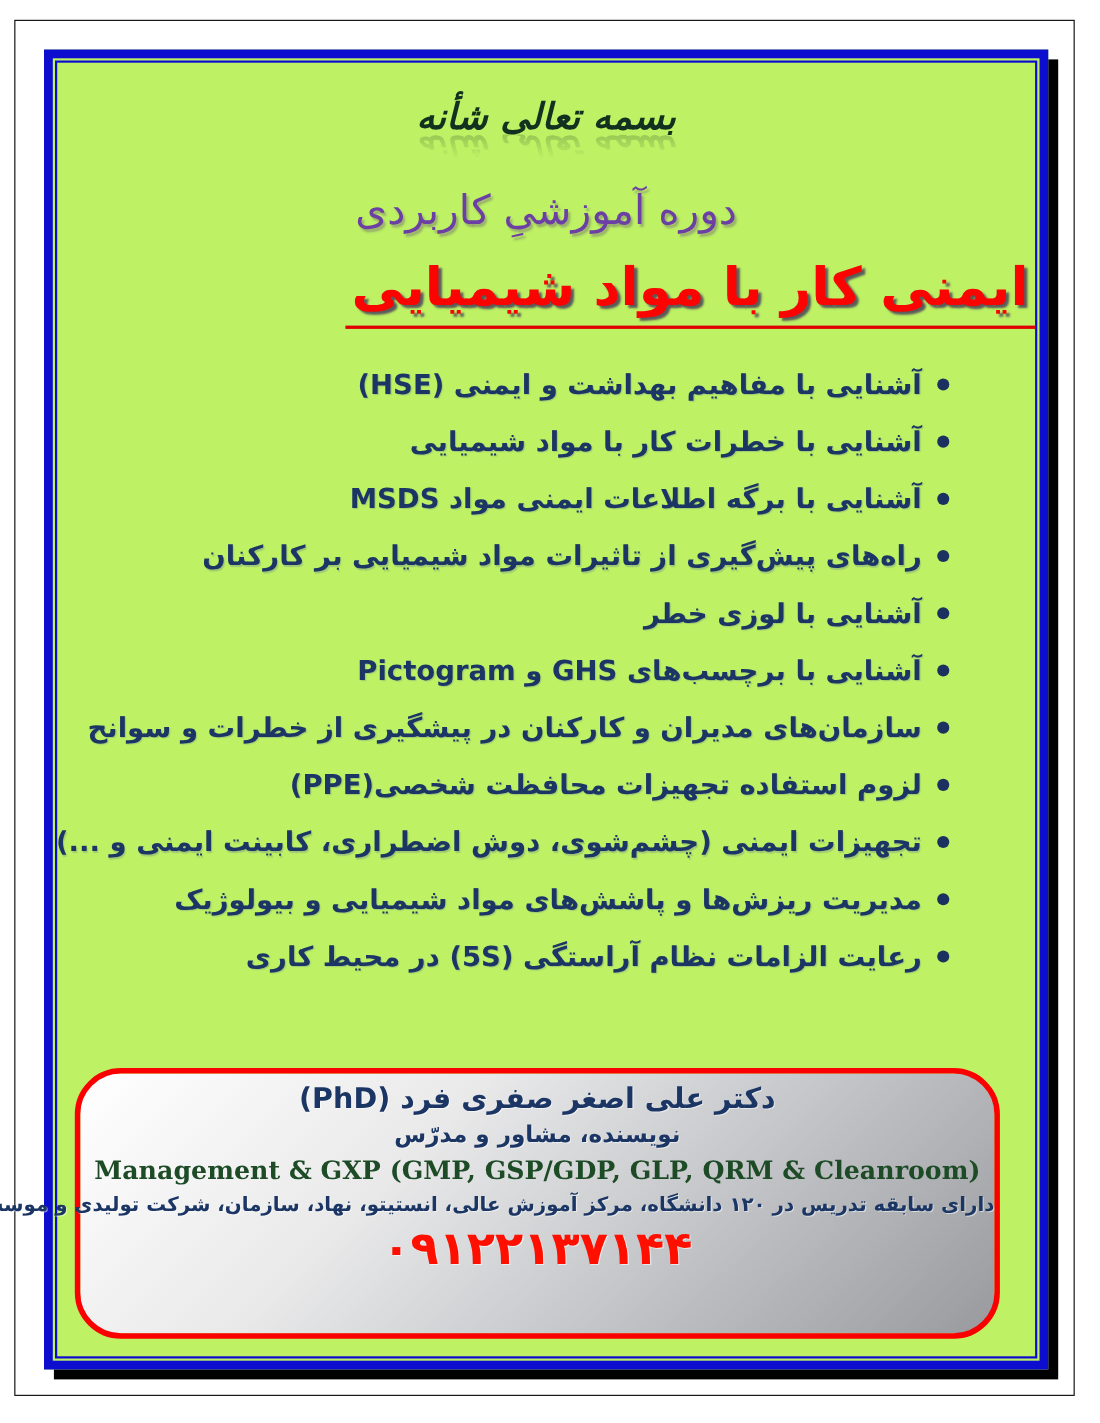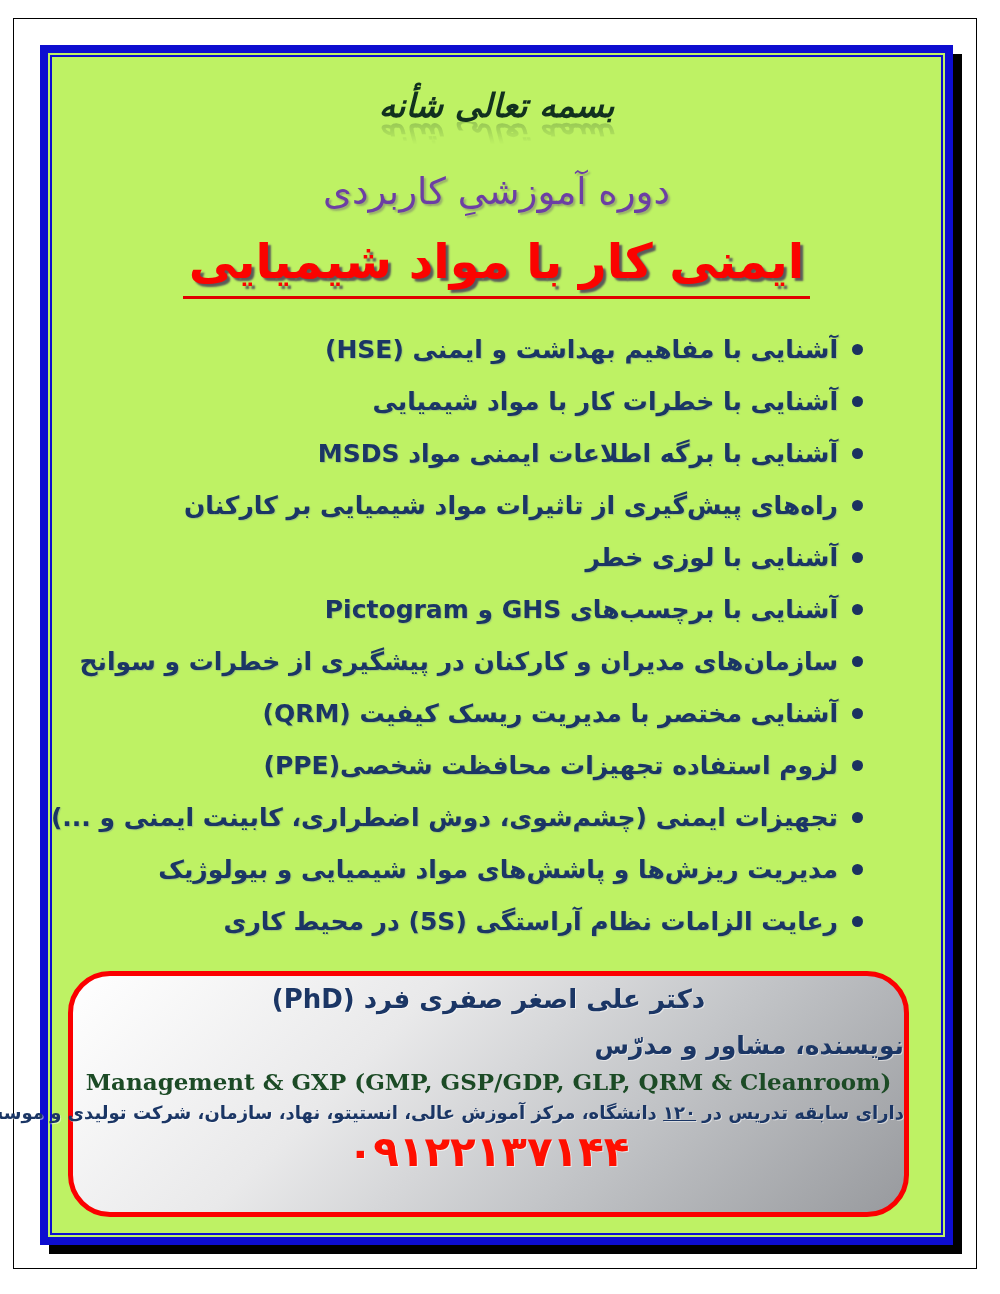--- a/index.html
+++ b/index.html
@@ -29,21 +29,21 @@
   }
   .calligraphy.reflection{
     transform:scaleY(-1);opacity:.28;height:30px;overflow:hidden;
     -webkit-mask-image:linear-gradient(to top,rgba(0,0,0,.8),transparent 75%);
     mask-image:linear-gradient(to top,rgba(0,0,0,.8),transparent 75%);
   }
   .course-type{
     margin-top:18px;font-size:37px;font-weight:normal;color:#6c3fa4;
     text-shadow:2px 2px 2px rgba(80,50,120,.35);
   }
-  .title-wrap{margin-top:20px;}
+  .title-wrap{margin-top:20px;text-align:right;}
   .main-title{
     display:inline-block;font-size:48px;font-weight:bold;color:#fb0300;
     text-shadow:3px 3px 2px #5a5a5a;
     border-bottom:3px solid #e00000;padding:0 6px 7px 6px;
   }
   
   .bullets{margin-top:24px;padding:0 78px 0 20px;}
   .bullet{
     height:52px;display:flex;align-items:center;justify-content:flex-start;
     direction:rtl;white-space:nowrap;
@@ -58,30 +58,30 @@
     text-align:right;
   }
   
   .footer-box{
     position:absolute;left:16px;right:32px;bottom:16px;height:228px;
     border:5px solid #fb0000;border-radius:42px;
     background:linear-gradient(135deg,#ffffff 0%,#e9e9ea 35%,#c3c5c8 65%,#989a9e 100%);
     padding-top:8px;box-sizing:content-box;
   }
   .inst-name{font-size:26px;font-weight:bold;color:#1b3665;text-shadow:1px 1px 0 rgba(255,255,255,.5);}
-  .inst-role{margin-top:17px;font-size:25px;font-weight:bold;color:#1b3665;text-shadow:1px 1px 0 rgba(255,255,255,.5);text-align:right;}
+  .inst-role{margin-top:5px;font-size:21px;font-weight:bold;color:#1b3665;text-shadow:1px 1px 0 rgba(255,255,255,.5);}
   .inst-english{
     margin-top:8px;direction:ltr;font-family:"DejaVu Serif",serif;
     font-size:23px;font-weight:bold;color:#1c4b26;
   }
   .inst-exp{
     margin-top:7px;font-size:18px;font-weight:bold;color:#1b3665;
     white-space:nowrap;text-shadow:1px 1px 0 rgba(255,255,255,.5);
   }
-  .inst-exp .count{text-decoration:underline;}
+  .inst-exp .count{}
   .inst-phone{
     margin-top:4px;font-size:42px;font-weight:bold;color:#ff0f00;
     letter-spacing:2px;text-shadow:1px 1px 0 rgba(255,255,255,.6);
   }
 </style>
 </head>
 <body>
 
 <div class="page-edge"></div>
 
@@ -124,24 +124,20 @@
       <div class="bullet">
           <span class="dot"></span>
           <span class="bullet-text">آشنایی با برچسب‌های GHS و Pictogram</span>
         </div>
       <div class="bullet">
           <span class="dot"></span>
           <span class="bullet-text">سازمان‌های مدیران و کارکنان در پیشگیری از خطرات و سوانح</span>
         </div>
       <div class="bullet">
           <span class="dot"></span>
-          <span class="bullet-text">آشنایی مختصر با مدیریت ریسک کیفیت (QRM)</span>
-        </div>
-      <div class="bullet">
-          <span class="dot"></span>
           <span class="bullet-text">لزوم استفاده تجهیزات محافظت شخصی(PPE)</span>
         </div>
       <div class="bullet">
           <span class="dot"></span>
           <span class="bullet-text">تجهیزات ایمنی (چشم‌شوی، دوش اضطراری، کابینت ایمنی و ...)</span>
         </div>
       <div class="bullet">
           <span class="dot"></span>
           <span class="bullet-text">مدیریت ریزش‌ها و پاشش‌های مواد شیمیایی و بیولوژیک</span>
         </div>

